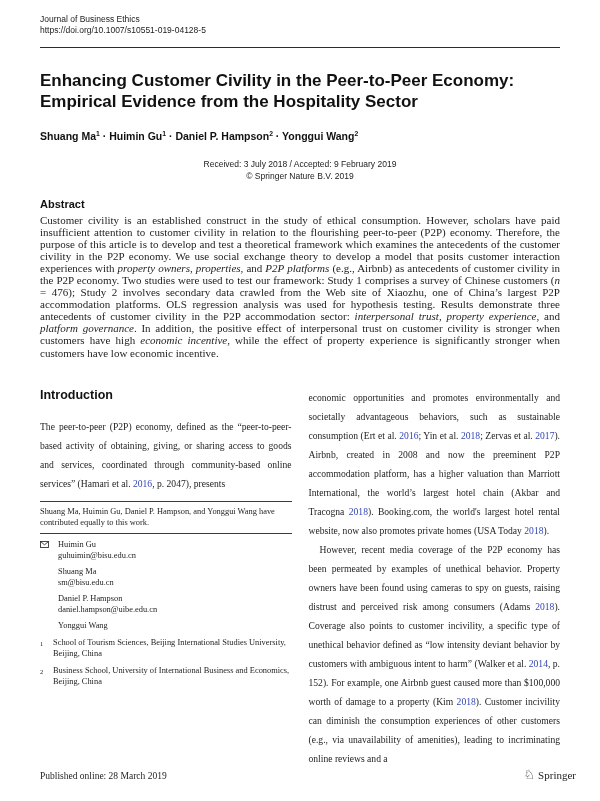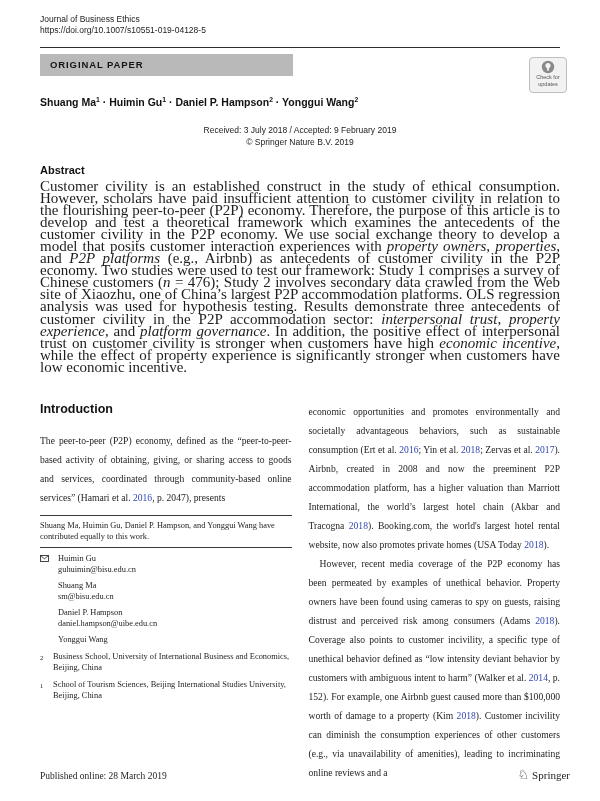--- a/index.html
+++ b/index.html
@@ -40,21 +40,21 @@
     font-size:17px; line-height:21px; color:#111;
   }
   .authors {
     margin-top:18px;
     font-family:"Liberation Sans", sans-serif; font-weight:bold;
     font-size:10.5px; color:#111;
   }
   .dates { margin-top:17px; font-family:"Liberation Sans", sans-serif; font-size:8.5px; line-height:11.5px; color:#222;text-align:center; }
   
   .abs-head { margin-top:16px; font-family:"Liberation Sans", sans-serif; font-weight:bold; font-size:11px; color:#111; }
-  .abs-body { margin-top:4px; font-size:15px; line-height:12.05px; text-align:justify; }
+  .abs-body { margin-top:4px; font-size:11px; line-height:12.05px; text-align:justify; }
   .kw { margin-top:11px; font-size:9.6px; line-height:12.5px; }
   .kw b { font-family:"Liberation Sans", sans-serif; font-size:9.3px; }
   
   .cols { display:flex; gap:17px; margin-top:29px; }
   .col { width:251.5px; }
   .h2 { font-family:"Liberation Sans", sans-serif; font-weight:bold; font-size:12.5px; color:#111; }
   .para { font-size:9.6px; line-height:19px; text-align:justify; }
   .col-left .para { margin-top:15px; }
   .col-right .para + .para { margin-top:0; }
   .indent { text-indent:11px; }
@@ -67,53 +67,40 @@
   .fnrule { border:none; border-top:1px solid #3a3a3a; }
   .fn-note { margin:4px 0 5px 0; }
   .contacts { margin-top:5px; }
   .contact { position:relative; padding-left:18px; margin-bottom:5px; }
   .env { position:absolute; left:0; top:1.5px; }
   .affil { display:flex; margin-top:6px; }
   .affil .sup { width:13px; font-size:6.5px; padding-top:1px; }
   .affil .atxt { flex:1; }
   
   .footer {
-    position:absolute; left:40px; right:30px; bottom:20px;
+    position:absolute; left:40px; right:24px; bottom:20px;
     display:flex; justify-content:space-between; align-items:flex-end;
   }
   .pubonline { font-size:9.5px; }
   .sp-logo { font-size:11px; display:flex; align-items:center; gap:3px; }
   .sp-knight { font-size:13px; line-height:12px; }
 </style>
 </head>
 <body>
 
 <div class="page">
 
   <div class="jhead">
     <div>Journal of Business Ethics</div>
     <div>https://doi.org/10.1007/s10551-019-04128-5</div>
   </div>
   <hr class="toprule">
 
-  <div class="badge-row">
-    <span class="type-badge">ORIGINAL PAPER</span>
-    <div class="chk">
-      <div class="chk-circle">
-        <svg width="14" height="14" viewBox="0 0 14 14">
-          <circle cx="7" cy="7" r="6.2" fill="#8a8a8a"></circle>
-          <circle cx="7" cy="5.6" r="2.6" fill="#f2f2f2"></circle>
-          <path d="M5.8 7.6 L8.2 7.6 L7.6 11 L6.4 11 Z" fill="#f2f2f2"></path>
-        </svg>
-      </div>
-      <div class="chk-txt">Check for</div>
-      <div class="chk-txt">updates</div>
-    </div>
-  </div>
 
+  <h1 class="title">Enhancing Customer Civility in the Peer-to-Peer Economy: Empirical Evidence from the Hospitality Sector</h1>
   <div class="authors"><span>Shuang Ma</span><span class="rt-sup">1</span><span> · </span><span>Huimin Gu</span><span class="rt-sup">1</span><span> · </span><span>Daniel P. Hampson</span><span class="rt-sup">2</span><span> · </span><span>Yonggui Wang</span><span class="rt-sup">2</span></div>
   <div class="dates">
     <div>Received: 3 July 2018 / Accepted: 9 February 2019</div>
     <div>© Springer Nature B.V. 2019</div>
   </div>
 
   <div class="abs-head">Abstract</div>
   <p class="abs-body"><span>Customer civility is an established construct in the study of ethical consumption. However, scholars have paid insufficient attention to customer civility in relation to the flourishing peer-to-peer (P2P) economy. Therefore, the purpose of this article is to develop and test a theoretical framework which examines the antecedents of the customer civility in the P2P economy. We use social exchange theory to develop a model that posits customer interaction experiences with </span><span class="rt-i">property owners</span><span>, </span><span class="rt-i">properties</span><span>, and </span><span class="rt-i">P2P platforms</span><span> (e.g., Airbnb) as antecedents of customer civility in the P2P economy. Two studies were used to test our framework: Study 1 comprises a survey of Chinese customers (</span><span class="rt-i">n</span><span> = 476); Study 2 involves secondary data crawled from the Web site of Xiaozhu, one of China’s largest P2P accommodation platforms. OLS regression analysis was used for hypothesis testing. Results demonstrate three antecedents of customer civility in the P2P accommodation sector: </span><span class="rt-i">interpersonal trust</span><span>, </span><span class="rt-i">property experience</span><span>, and </span><span class="rt-i">platform governance</span><span>. In addition, the positive effect of interpersonal trust on customer civility is stronger when customers have high </span><span class="rt-i">economic incentive</span><span>, while the effect of property experience is significantly stronger when customers have low economic incentive.</span></p>
 
 
@@ -143,26 +130,26 @@
           </div>
           <div class="contact">
             <div>Daniel P. Hampson</div>
             <div>daniel.hampson@uibe.edu.cn</div>
           </div>
           <div class="contact">
             <div>Yonggui Wang</div>
           </div>
         </div>
         <div class="affil">
+          <span class="sup">1</span>
+          <span class="atxt">School of Tourism Sciences, Beijing International Studies University, Beijing, China</span>
+        </div>
+        <div class="affil">
           <span class="sup">2</span>
           <span class="atxt">Business School, University of International Business and Economics, Beijing, China</span>
-        </div>
-        <div class="affil">
-          <span class="sup">1</span>
-          <span class="atxt">School of Tourism Sciences, Beijing International Studies University, Beijing, China</span>
         </div>
       </div>
     </div>
 
     <div class="col col-right">
       <p class="para"><span>economic opportunities and promotes environmentally and societally advantageous behaviors, such as sustainable consumption (Ert et al. </span><span class="rt-link">2016</span><span>; Yin et al. </span><span class="rt-link">2018</span><span>; Zervas et al. </span><span class="rt-link">2017</span><span>). Airbnb, created in 2008 and now the preeminent P2P accommodation platform, has a higher valuation than Marriott International, the world’s largest hotel chain (Akbar and Tracogna </span><span class="rt-link">2018</span><span>). Booking.com, the world's largest hotel rental website, now also promotes private homes (USA Today </span><span class="rt-link">2018</span><span>).</span></p>
       <p class="para indent"><span>However, recent media coverage of the P2P economy has been permeated by examples of unethical behavior. Property owners have been found using cameras to spy on guests, raising distrust and perceived risk among consumers (Adams </span><span class="rt-link">2018</span><span>). Coverage also points to customer incivility, a specific type of unethical behavior defined as “low intensity deviant behavior by customers with ambiguous intent to harm” (Walker et al. </span><span class="rt-link">2014</span><span>, p. 152). For example, one Airbnb guest caused more than $100,000 worth of damage to a property (Kim </span><span class="rt-link">2018</span><span>). Customer incivility can diminish the consumption experiences of other customers (e.g., via unavailability of amenities), leading to incriminating online reviews and a</span></p>
     </div>
   </div>
 

